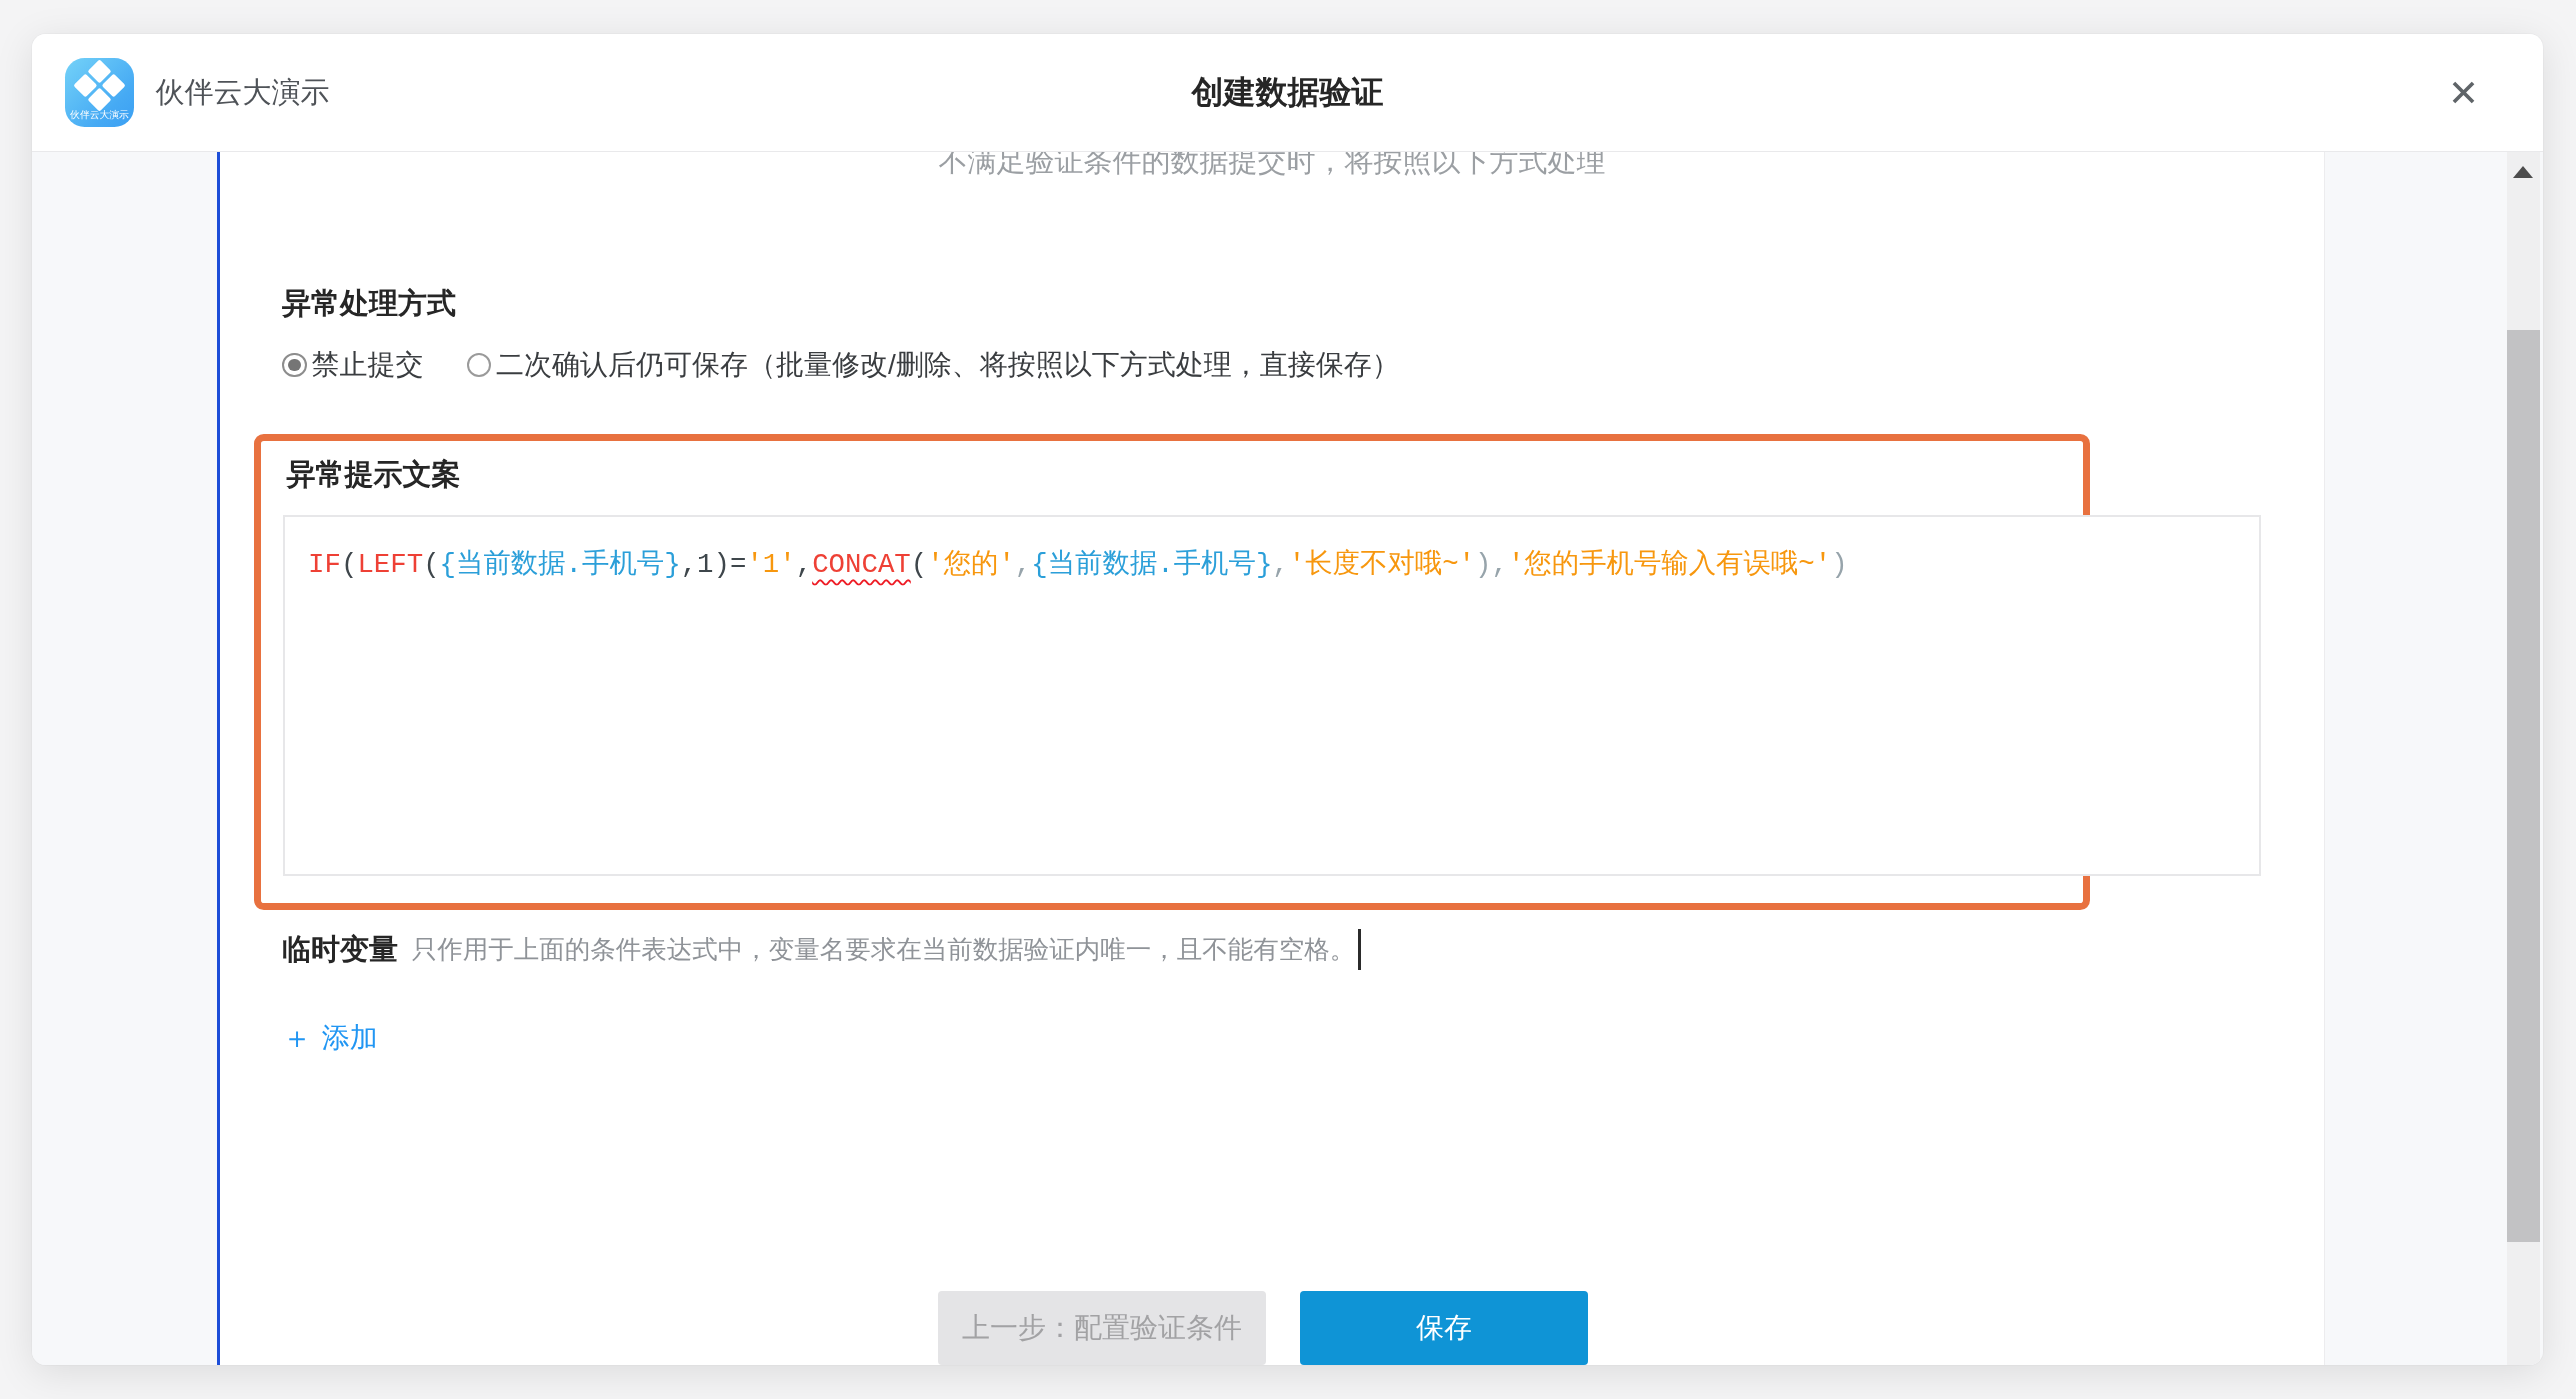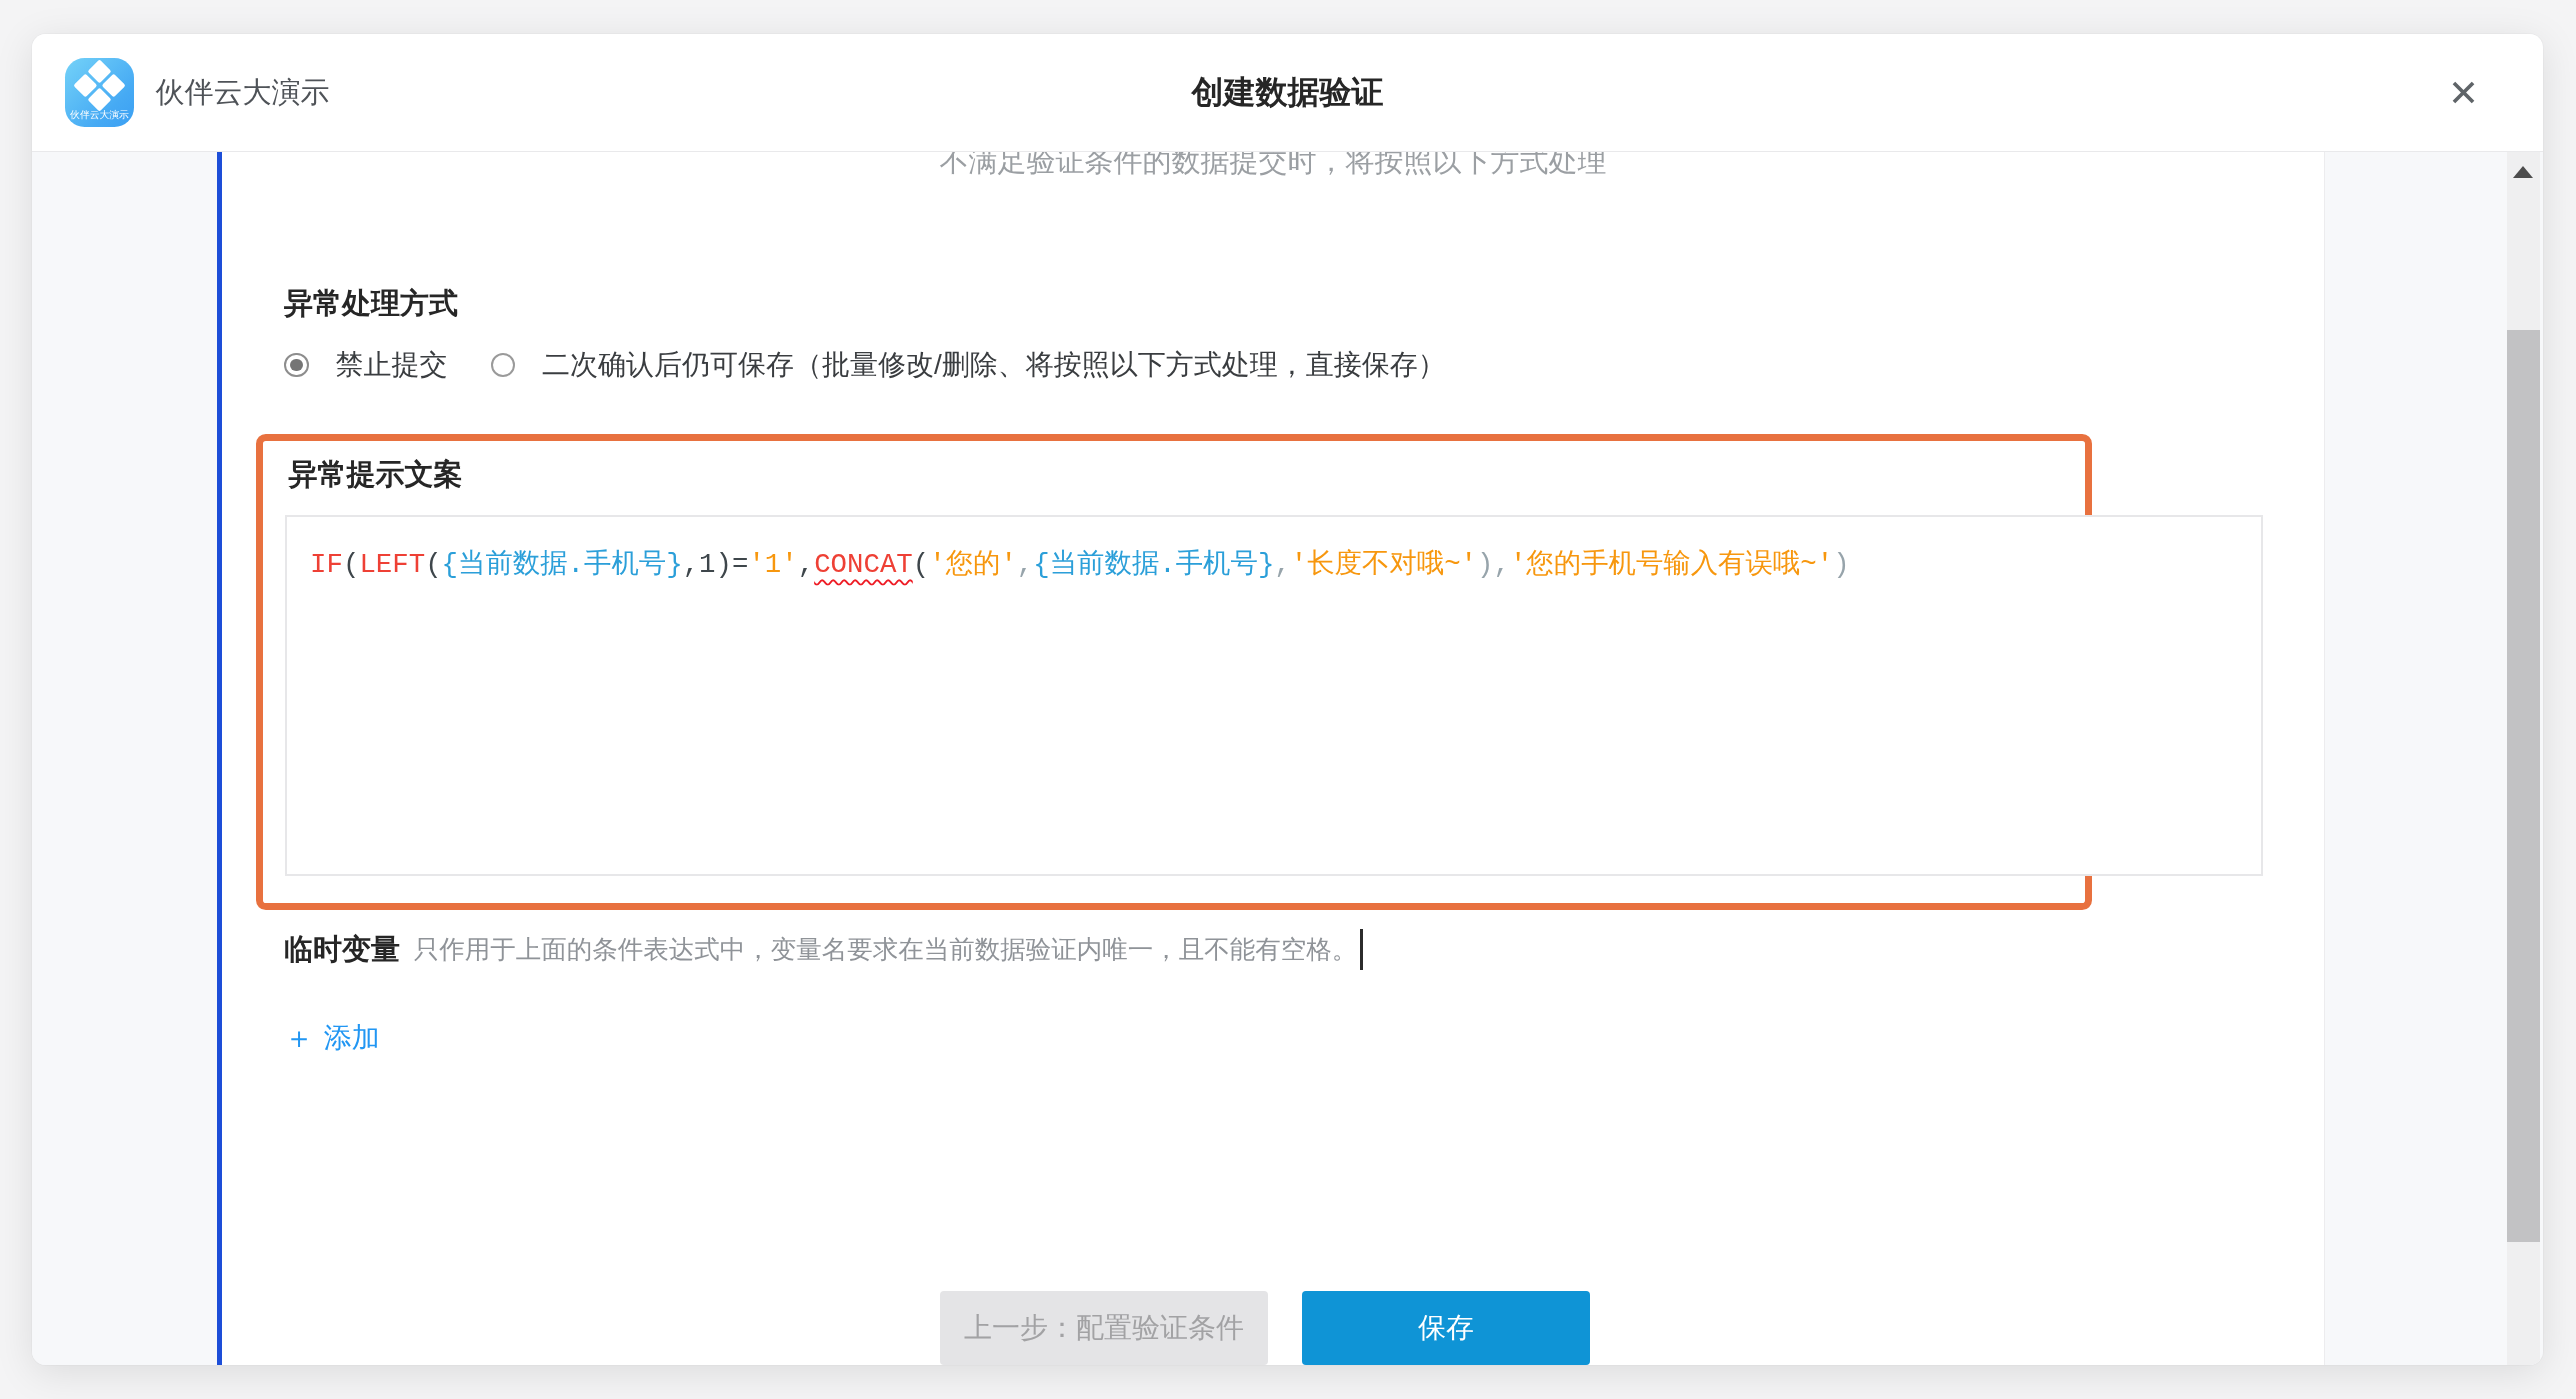--- a/index.html
+++ b/index.html
@@ -44,32 +44,32 @@
   }
   .close {
     position:absolute; right:45px; top:0; height:118px; width:69px;
     display:flex; align-items:center; justify-content:center;
     font-size:37px; font-weight:200; color:#5f6468; cursor:pointer;
   }
   
   .content { position:absolute; left:0; right:0; top:118px; bottom:0; background:#f7f8fa; }
   .col {
     position:absolute; left:185px; top:0; bottom:0; width:2108px;
-    background:#ffffff; border-left:5px solid #1d4ed8; border-right:1px solid #ececee;
+    background:#ffffff; border-left:3px solid #1d4ed8; border-right:1px solid #ececee;
     overflow:hidden;
     text-decoration:underline;
   }
   .note {
     position:absolute; left:0; right:0; top:-8.8px; text-align:center;
     font-size:29px; line-height:37px; color:#9b9fa3; white-space:nowrap;
   }
   .sec-label { position:absolute; left:62px; top:132px; font-size:29px; font-weight:bold; color:#262626; }
   
   .radios { position:absolute; left:62px; top:194px; display:flex; align-items:center; gap:43px; }
-  .radio-opt { display:flex; align-items:center; gap:27px; cursor:pointer; }
+  .radio-opt { display:flex; align-items:center; gap:5px; cursor:pointer; }
   .rb { width:24.5px; height:24.5px; border-radius:50%; border:2px solid #8d8d8d; position:relative; background:#fff; flex:0 0 auto; }
   .rb.sel::after {
     content:""; position:absolute; left:50%; top:50%; width:12.7px; height:12.7px;
     margin:-6.4px 0 0 -6.4px; border-radius:50%; background:#757575;
   }
   .rb.unsel { border-color:#9a9a9a; }
   .radio-opt span { font-size:28px; color:#3a3d40; white-space:nowrap; }
   
   .hl-box {
     position:absolute; left:34px; top:282px; width:1836px; height:476px;

